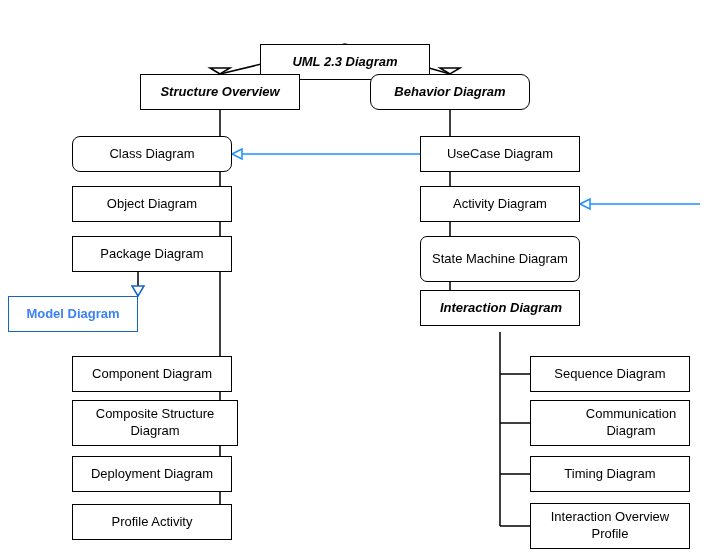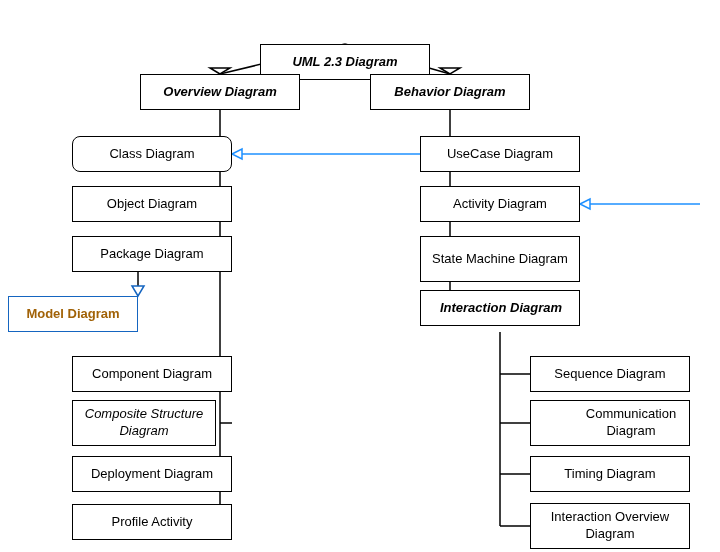--- a/index.html
+++ b/index.html
@@ -22,21 +22,21 @@
       border: 1.5px solid #000;
       background: #fff;
       display: flex;
       align-items: center;
       justify-content: center;
       text-align: center;
       padding: 4px 6px;
       line-height: 1.3;
     }
     .box.italic { font-style: italic; font-weight: bold; }
-    .box.blue-text { color: #a16207; font-weight: bold; border-color: #1565C0; }
+    .box.blue-text { color: #3b82f6; font-weight: bold; border-color: #1565C0; }
     svg.lines {
       position: absolute;
       top: 0; left: 0;
       width: 720px;
       height: 552px;
       pointer-events: none;
     }
   </style>
 </head>
 <body>
@@ -97,24 +97,24 @@
 
     <line x1="580" y1="204" x2="700" y2="204" stroke="#1E90FF" stroke-width="1.5"></line>
     <polygon points="580,204 590,199 590,209" fill="#fff" stroke="#1E90FF" stroke-width="1.5"></polygon>
   </svg>
 
   <div class="box italic" style="left:260px;top:8px;width:170px;height:36px;margin-top:36px;">
     <span>UML 2.3 Diagram</span>
   </div>
 
   <div class="box italic" style="left:140px;top:74px;width:160px;height:36px;">
-    <span>Overview Diagram</span>
+    <span>Structure Overview</span>
   </div>
 
-  <div class="box italic" style="left:370px;top:74px;width:160px;height:36px;">
+  <div class="box italic" style="left:370px;top:74px;width:160px;height:36px;border-radius:9px;">
     <span>Behavior Diagram</span>
   </div>
 
   <div class="box" style="left:72px;top:136px;width:160px;height:36px;border-radius:8px;">
     <span>Class Diagram</span>
   </div>
 
   <div class="box" style="left:72px;top:186px;width:160px;height:36px;">
     <span>Object Diagram</span>
   </div>
@@ -124,57 +124,57 @@
   </div>
 
   <div class="box blue-text" style="left:8px;top:296px;width:130px;height:36px;">
     <span>Model Diagram</span>
   </div>
 
   <div class="box" style="left:72px;top:356px;width:160px;height:36px;">
     <span>Component Diagram</span>
   </div>
 
-  <div class="box" style="left:72px;top:400px;width:144px;height:46px;font-style:italic;">
+  <div class="box" style="left:72px;top:400px;width:166px;height:46px;">
     <span>Composite Structure Diagram</span>
   </div>
 
   <div class="box" style="left:72px;top:456px;width:160px;height:36px;">
     <span>Deployment Diagram</span>
   </div>
 
   <div class="box" style="left:72px;top:504px;width:160px;height:36px;">
     <span>Profile Activity</span>
   </div>
 
   <div class="box" style="left:420px;top:186px;width:160px;height:36px;">
     <span>Activity Diagram</span>
   </div>
 
   <div class="box" style="left:420px;top:136px;width:160px;height:36px;">
     <span>UseCase Diagram</span>
   </div>
 
-  <div class="box" style="left:420px;top:236px;width:160px;height:46px;">
+  <div class="box" style="left:420px;top:236px;width:160px;height:46px;border-radius:7px;">
     <span>State Machine Diagram</span>
   </div>
 
   <div class="box italic" style="left:420px;top:290px;width:160px;height:36px;padding-left:8px;">
     <span>Interaction Diagram</span>
   </div>
 
   <div class="box" style="left:530px;top:356px;width:160px;height:36px;">
     <span>Sequence Diagram</span>
   </div>
 
   <div class="box" style="left:530px;top:400px;width:160px;height:46px;padding-left:48px;">
     <span>Communication Diagram</span>
   </div>
 
   <div class="box" style="left:530px;top:456px;width:160px;height:36px;">
     <span>Timing Diagram</span>
   </div>
 
   <div class="box" style="left:530px;top:503px;width:160px;height:46px;">
-    <span>Interaction Overview Diagram</span>
+    <span>Interaction Overview Profile</span>
   </div>
 
 </div>
 
 </body></html>

